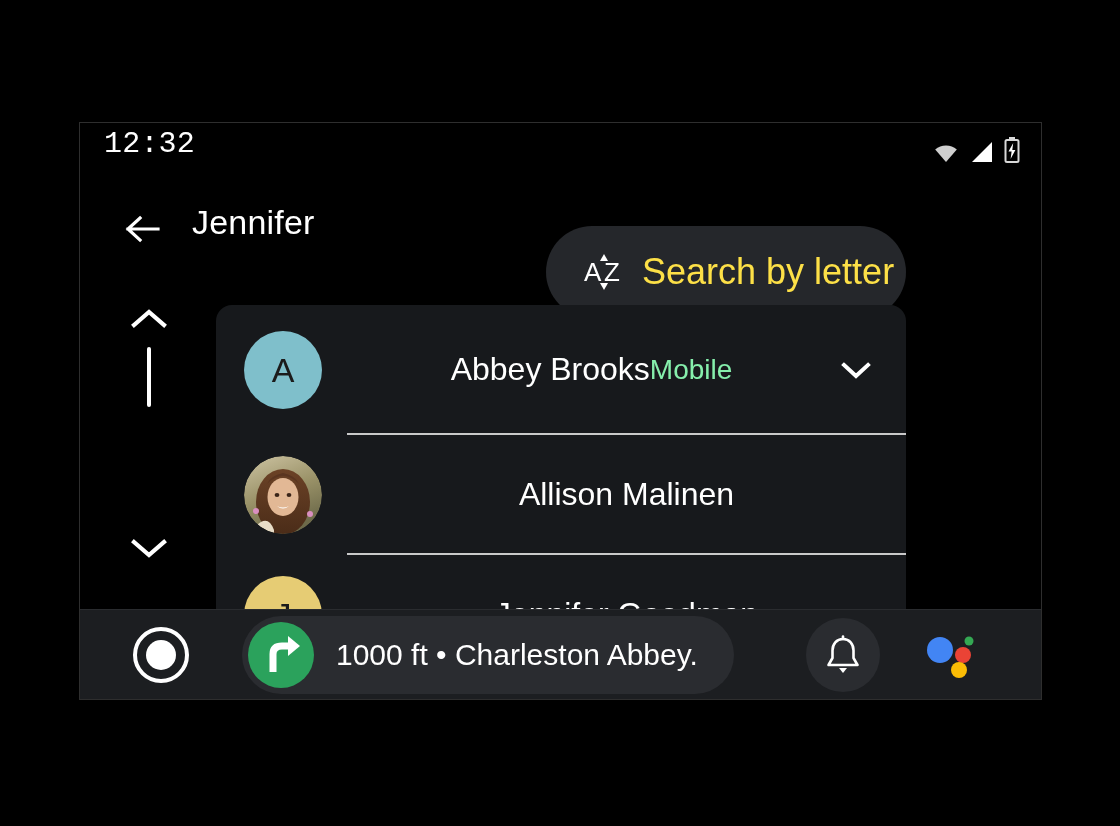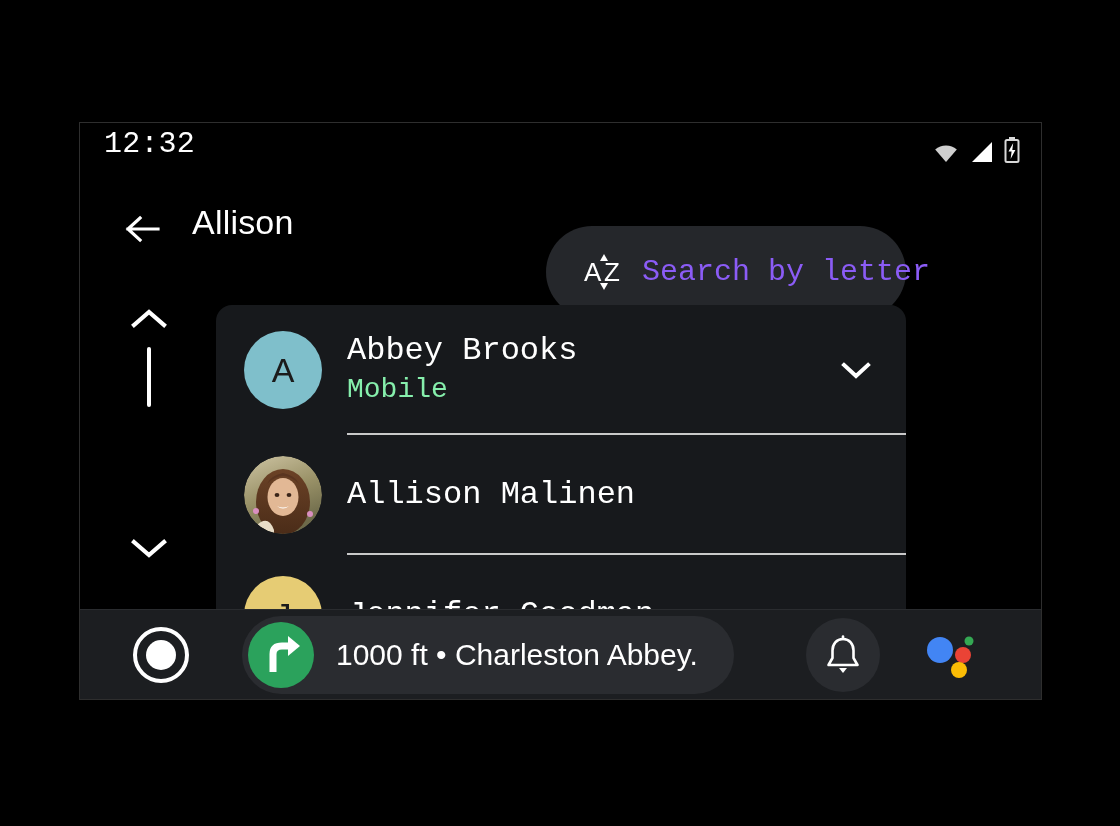--- a/index.html
+++ b/index.html
@@ -98,24 +98,23 @@
     padding-left: 36px;
     cursor: pointer;
   }
   .az-icon {
     width: 44px;
     height: 44px;
     flex: 0 0 auto;
     margin-right: 16px;
   }
   .search-label {
-    font-size: 30px;
-    color: #8b5cf6;
+    font-size: 36px;
+    color: #fde047;
     white-space: nowrap;
-    font-family: Liberation Mono, monospace;
   }
 
   
   .scrollbar {
     position: absolute;
     left: 39px;
     top: 168px;
     width: 60px;
     height: 320px;
   }
@@ -179,25 +178,23 @@
     font-size: 34px;
     color: #1b1b1b;
     overflow: hidden;
     position: relative;
   }
   .avatar .ph { display: block; width: 100%; height: 100%; }
 
   .contact-text {
     margin-left: 25px;
     display: flex;
-    flex-direction: column;
     justify-content: center;
     flex: 1 1 auto;
     min-width: 0;
-    font-family: Liberation Mono, monospace;
   }
   .contact-name {
     font-size: 32px;
     color: #ffffff;
     line-height: 1.22;
     white-space: nowrap;
   }
   .contact-sub {
     font-size: 28px;
     color: #86efac;
@@ -313,21 +310,21 @@
 
       </div>
     </div>
 
     <div class="appbar">
 
       <svg class="back-arrow" viewBox="0 0 40 40">
         <path d="M36 20 L6 20 M18 9 L6 20 L18 31" fill="none" stroke="#ffffff" stroke-width="3.2" stroke-linecap="square" stroke-linejoin="miter"></path>
       </svg>
 
-      <div class="appbar-title">Allison</div>
+      <div class="appbar-title">Jennifer</div>
 
       <div class="search-pill">
         <svg class="az-icon" viewBox="0 0 44 44">
           <text x="2" y="31" font-family="Liberation Sans, sans-serif" font-size="26" fill="#ffffff">A</text>
           <text x="22" y="31" font-family="Liberation Sans, sans-serif" font-size="26" fill="#ffffff">Z</text>
           <path d="M22 4 L26 11 L18 11 Z" fill="#ffffff"></path>
           <path d="M22 40 L18 33 L26 33 Z" fill="#ffffff"></path>
         </svg>
         <span class="search-label">Search by letter</span>
       </div>

